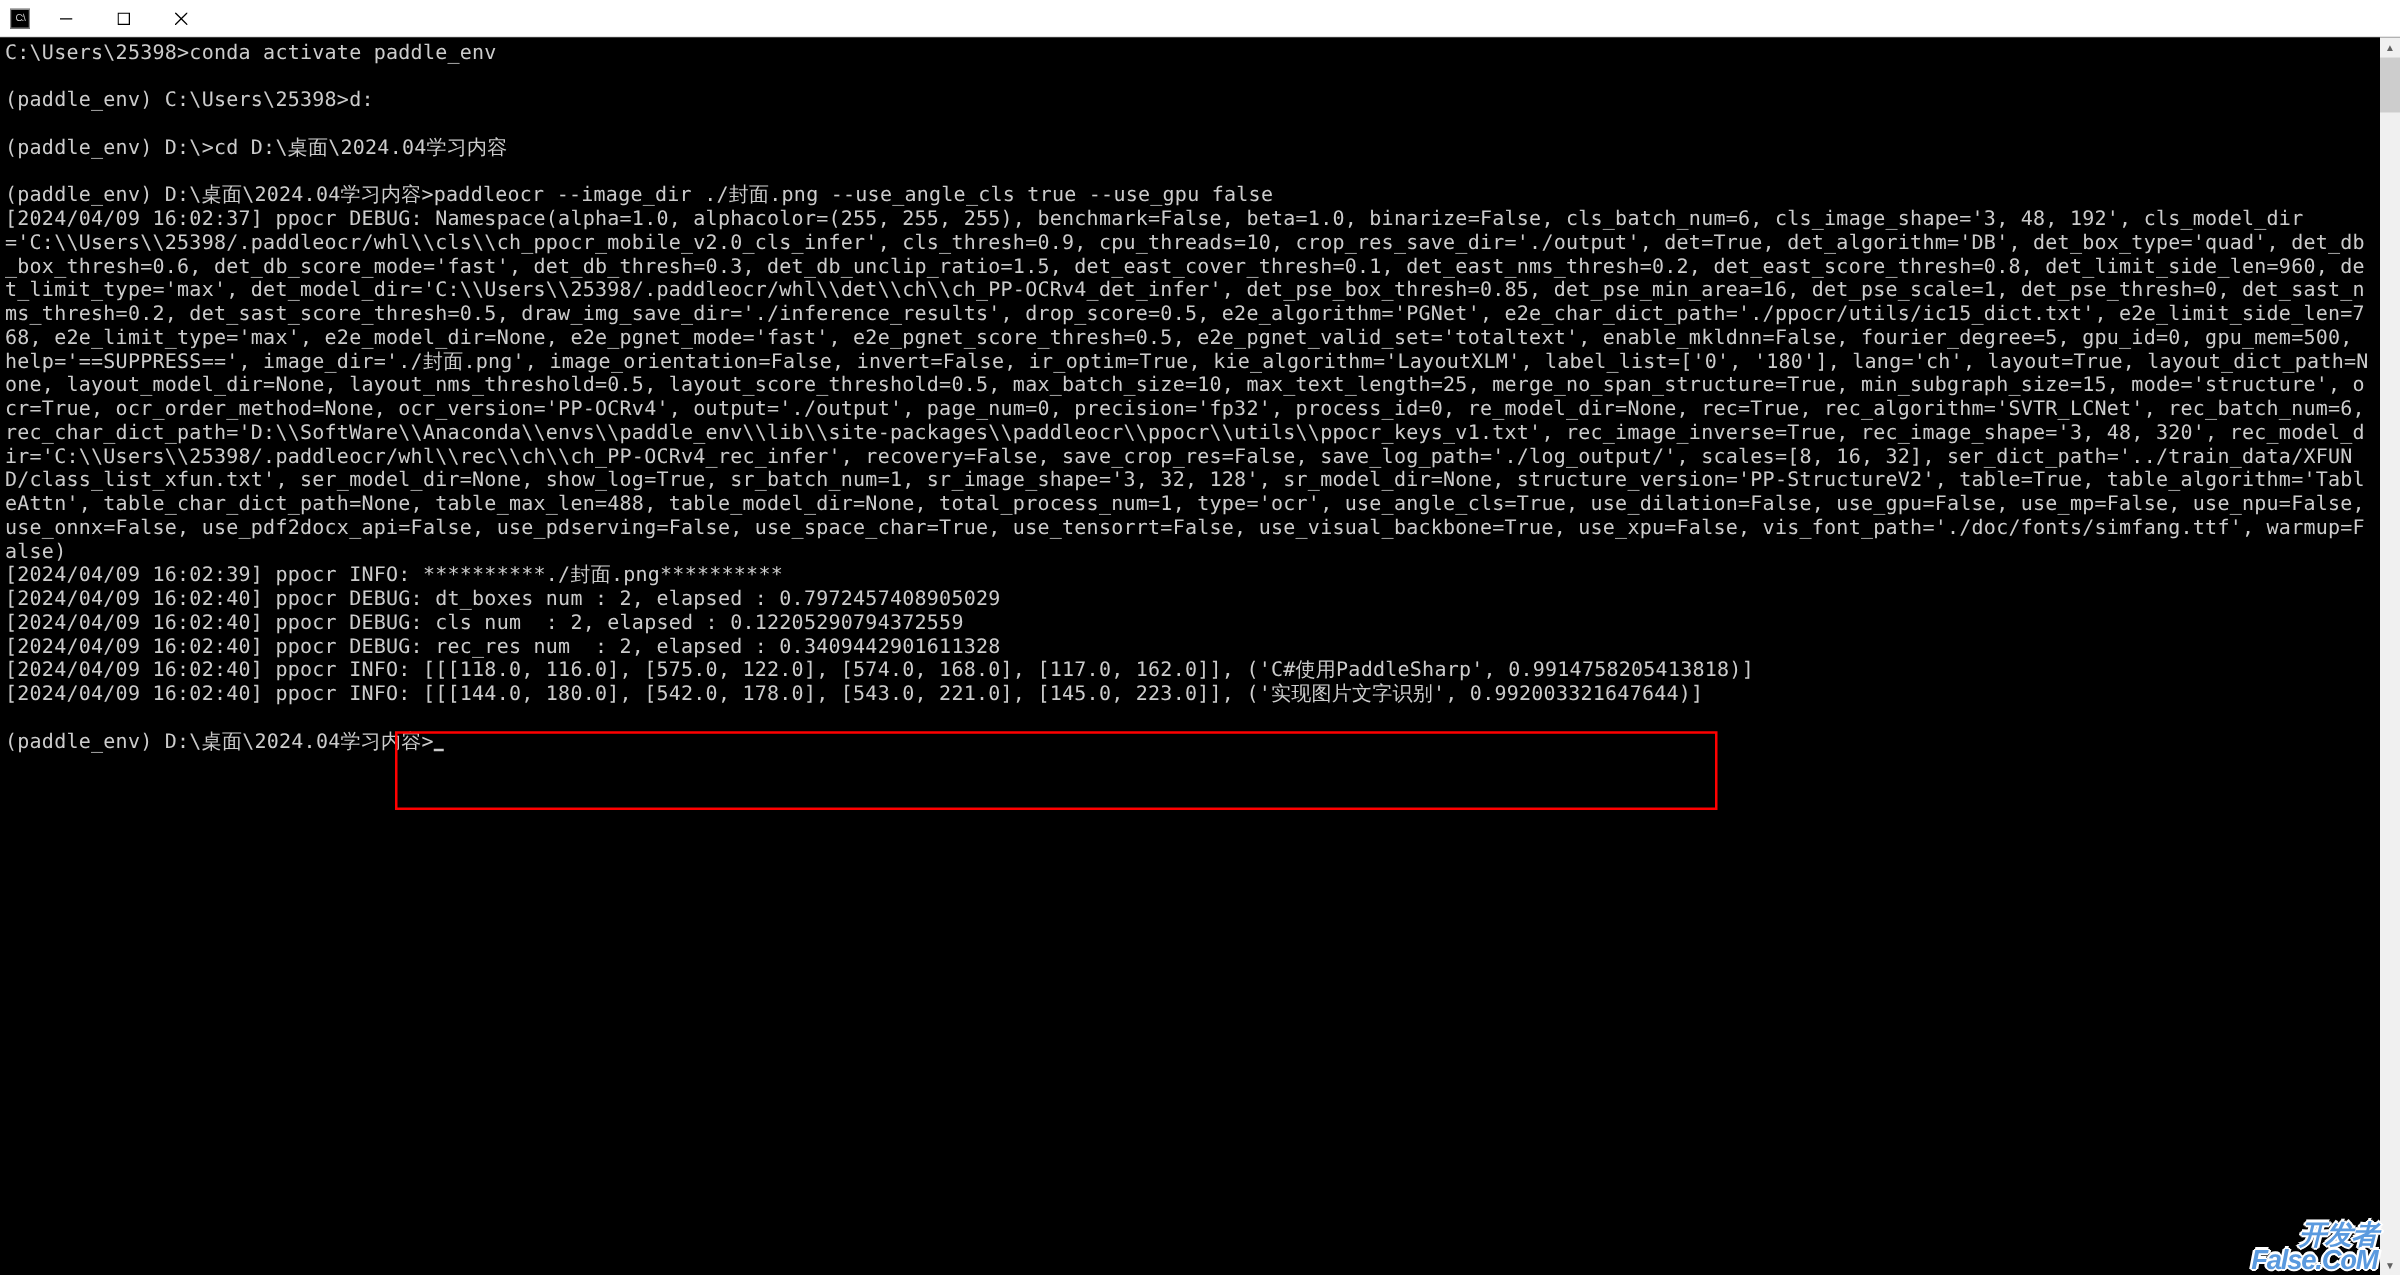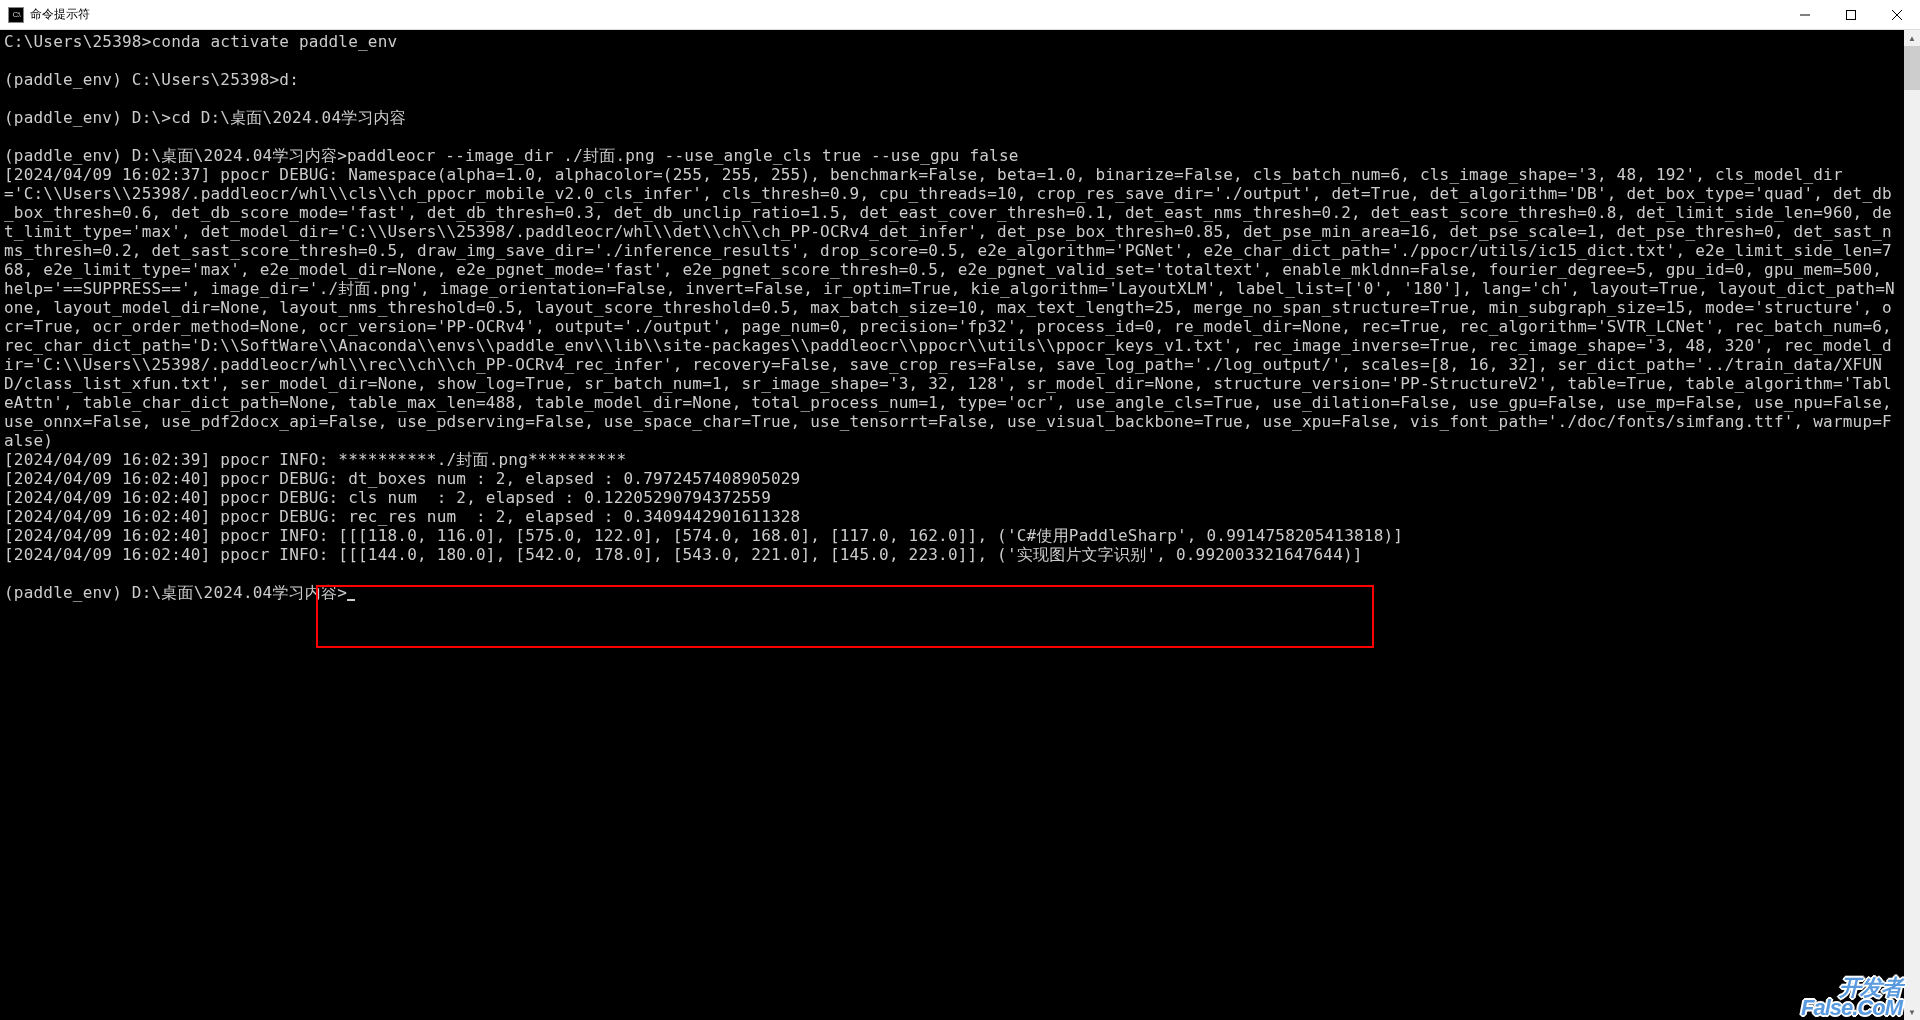--- a/index.html
+++ b/index.html
@@ -123,21 +123,20 @@
   text-align: right;
   pointer-events: none;
   letter-spacing: -1px;
 }
 </style>
 </head>
 <body>
 
 <div class="titlebar">
   <div class="titlebar-icon">C:\</div>
-  <div class="titlebar-title">命令提示符</div>
   <div class="titlebar-controls">
     <div class="titlebar-btn">
       <svg viewBox="0 0 10 10">
           <line x1="0" y1="5" x2="10" y2="5" stroke="#000" stroke-width="1"></line>
         </svg>
     </div>
     <div class="titlebar-btn">
       <svg viewBox="0 0 10 10">
           <rect x="0.5" y="0.5" width="9" height="9" fill="none" stroke="#000" stroke-width="1"></rect>
         </svg>

